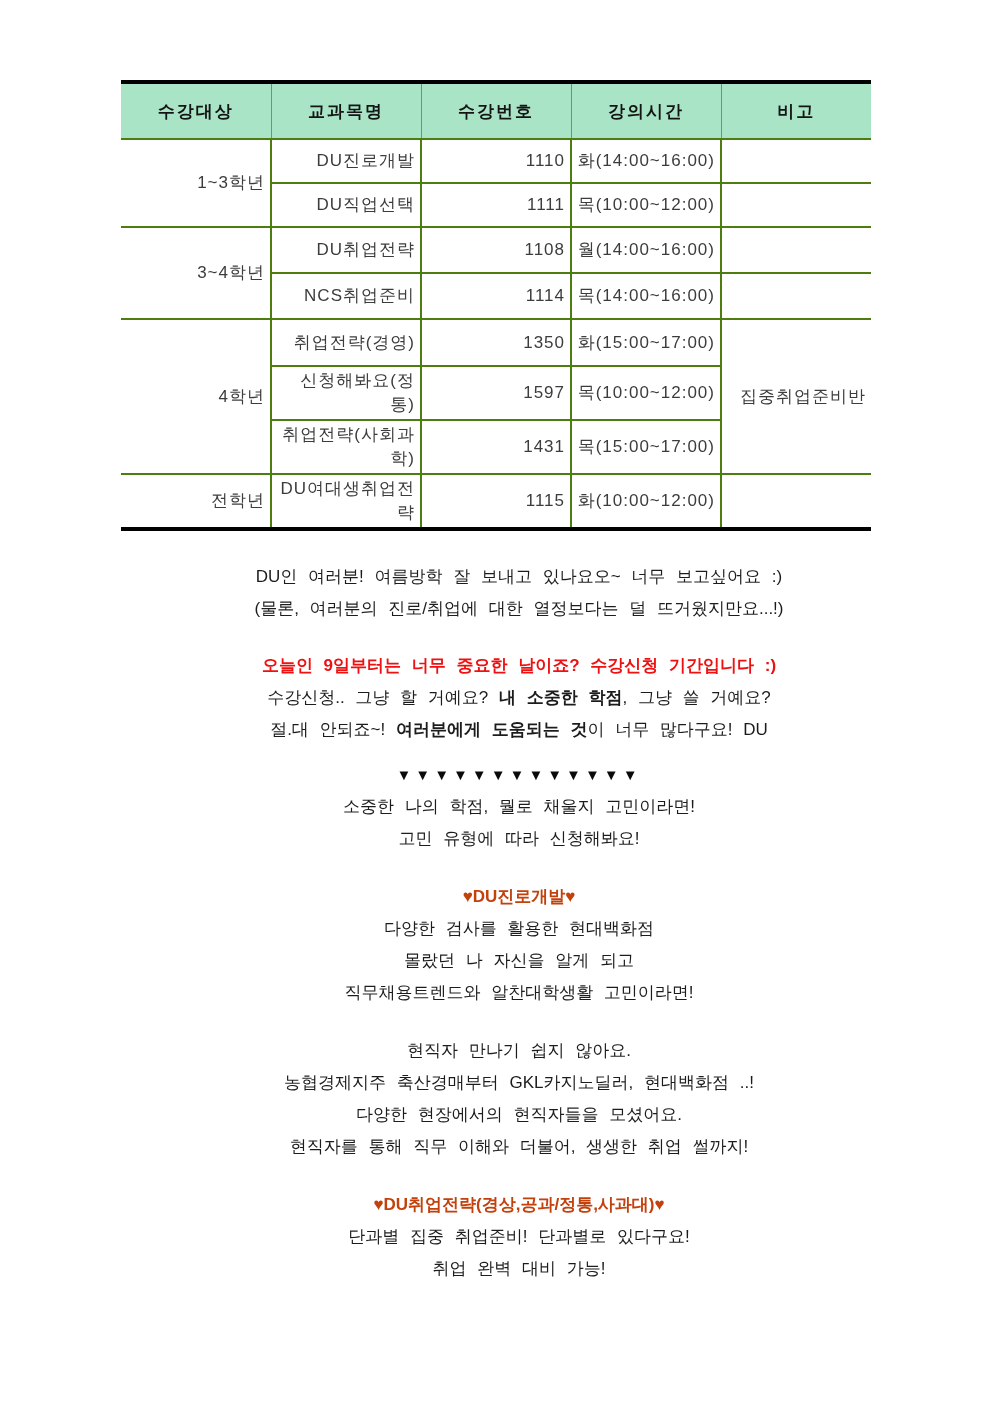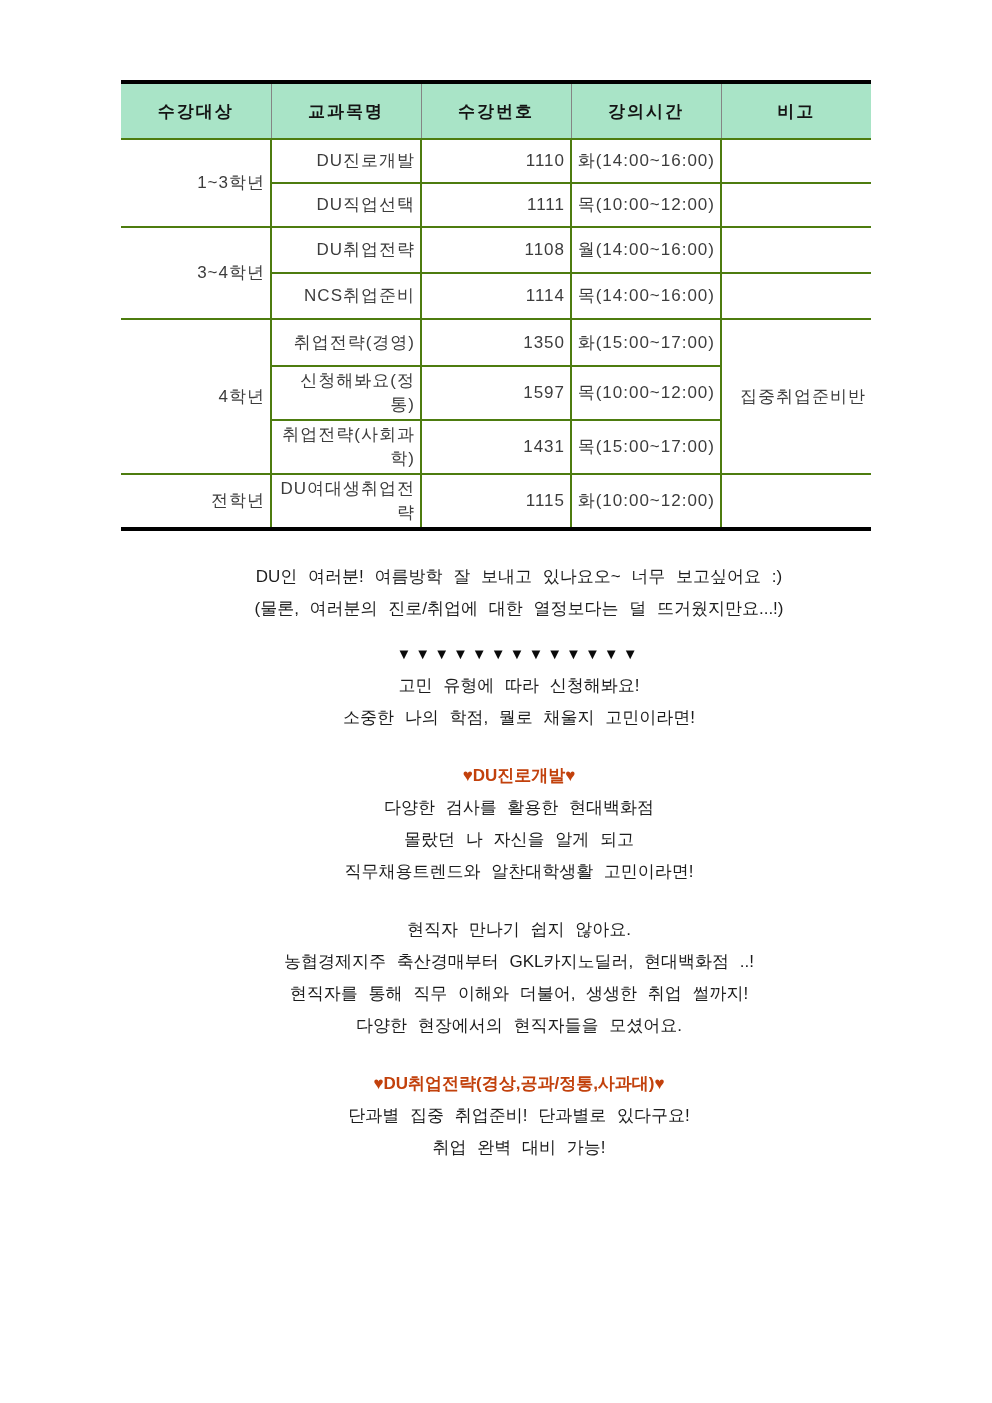--- a/index.html
+++ b/index.html
@@ -119,36 +119,41 @@
           <td class="c4"></td>
         </tr>
       </tbody>
   </table>
 
   <div class="content" id="content">
       <div class="section sec-greeting">
         <p><span>DU인 여러분! 여름방학 잘 보내고 있나요오~ 너무 보고싶어요 :)</span></p>
         <p><span>(물론, 여러분의 진로/취업에 대한 열정보다는 덜 뜨거웠지만요...!)</span></p>
       </div>
+      <div class="section sec-notice">
+        <p class="red"><span>오늘인 9일부터는 너무 중요한 날이죠? 수강신청 기간입니다 :)</span></p>
+        <p><span>수강신청.. 그냥 할 거예요? </span><span class="b">내 소중한 학점</span><span>, 그냥 쓸 거예요?</span></p>
+        <p><span>절.대 안되죠~! </span><span class="b">여러분에게 도움되는 것</span><span>이 너무 많다구요! DU</span></p>
+      </div>
       <div class="section sec-divider">
         <p class="tri"><span>▼▼▼▼▼▼▼▼▼▼▼▼▼</span></p>
+        <p><span>소중한 나의 학점, 뭘로 채울지 고민이라면!</span></p>
         <p><span>고민 유형에 따라 신청해봐요!</span></p>
-        <p><span>소중한 나의 학점, 뭘로 채울지 고민이라면!</span></p>
       </div>
       <div class="section sec-career-dev">
         <p class="green"><span>♥DU진로개발♥</span></p>
         <p><span>다양한 검사를 활용한 현대백화점</span></p>
         <p><span>몰랐던 나 자신을 알게 되고</span></p>
         <p><span>직무채용트렌드와 알찬대학생활 고민이라면!</span></p>
       </div>
       <div class="section sec-job-choice">
         <p><span>현직자 만나기 쉽지 않아요.</span></p>
         <p><span>농협경제지주 축산경매부터 GKL카지노딜러, 현대백화점 ..!</span></p>
+        <p><span>다양한 현장에서의 현직자들을 모셨어요.</span></p>
         <p><span>현직자를 통해 직무 이해와 더불어, 생생한 취업 썰까지!</span></p>
-        <p><span>다양한 현장에서의 현직자들을 모셨어요.</span></p>
       </div>
       <div class="section sec-job-strategy">
         <p class="green"><span>♥DU취업전략(경상,공과/정통,사과대)♥</span></p>
         <p><span>단과별 집중 취업준비! 단과별로 있다구요!</span></p>
         <p><span>취업 완벽 대비 가능!</span></p>
       </div>
     </div>
 </div>
 
 </body></html>

